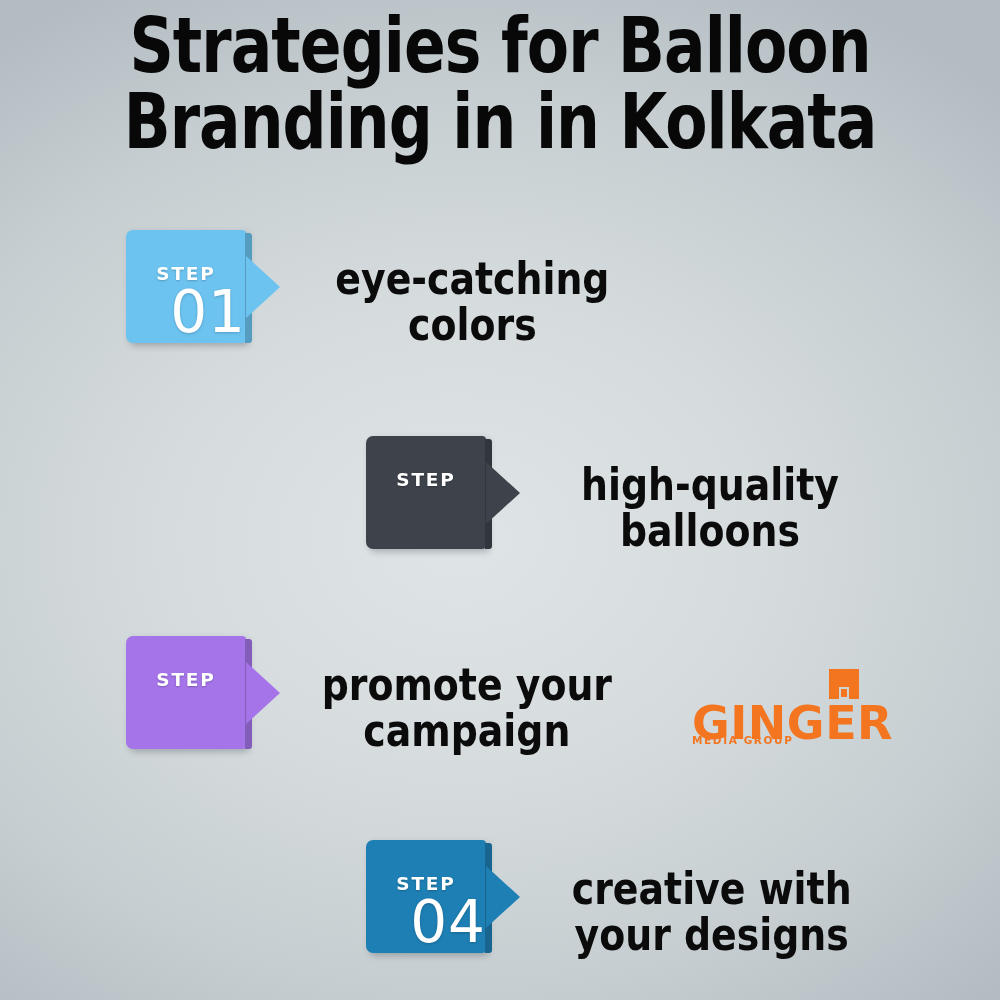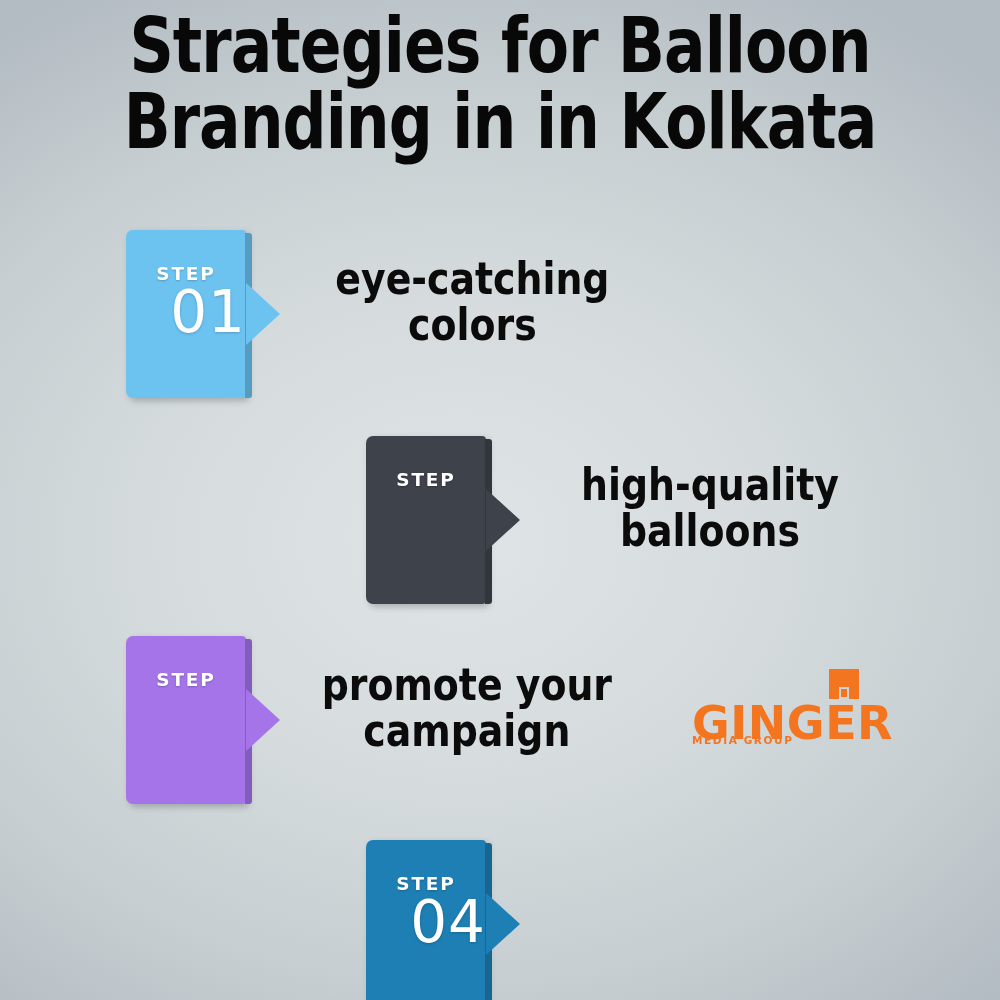--- a/index.html
+++ b/index.html
@@ -53,21 +53,21 @@
     height: 100%;
     background: #fdfdfd;
     border-radius: 9px;
     box-shadow: 3px 4px 9px rgba(60, 70, 78, 0.34);
   }
   .badge {
     position: absolute;
     left: 8px;
     top: 8px;
     width: 120px;
-    height: 168px;
+    height: 113px;
     border-radius: 7px 4px 4px 7px;
     box-shadow: 3px 3px 6px rgba(50, 60, 70, 0.30);
     z-index: 3;
   }
   .badge .edge {
     position: absolute;
     right: -6px;
     top: 3px;
     width: 7px;
     height: calc(100% - 3px);
@@ -224,20 +224,22 @@
   </div>
 
   <div class="row" id="row-4">
     <div class="card" style="background: rgb(253, 253, 253);"></div>
     <div class="badge" id="badge-4" style="background: rgb(30, 127, 180); color: rgb(30, 127, 180);">
       <div class="edge" style="background: rgb(30, 127, 180);"></div>
       <div class="arrow"></div>
       <div class="step-word">STEP</div>
       <div class="step-num">04</div>
     </div>
+    <div class="card-text" style="color: rgb(11, 11, 11);"><span>creative with
+your designs</span></div>
   </div>
 
   <div id="logo">
     <div class="wordmark">GINGER</div>
     <div class="tagline">MEDIA GROUP</div>
     <div class="mark">
       <svg width="34" height="32" viewBox="0 0 34 32">
         <path d="M2 9 L2 31 L12 31 L12 19 L22 19 L22 31 L32 31 L32 1 L2 1 Z
                  M4 11 L4 29 L10 29 L10 11 Z
                  M14 21 L14 29 L20 29 L20 21 Z" fill="#f4751f"></path>

